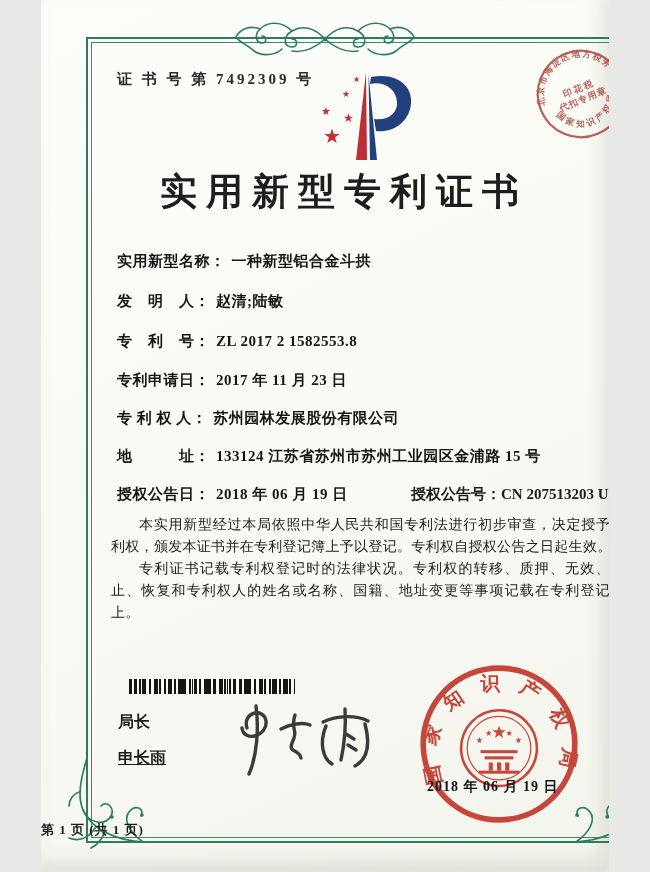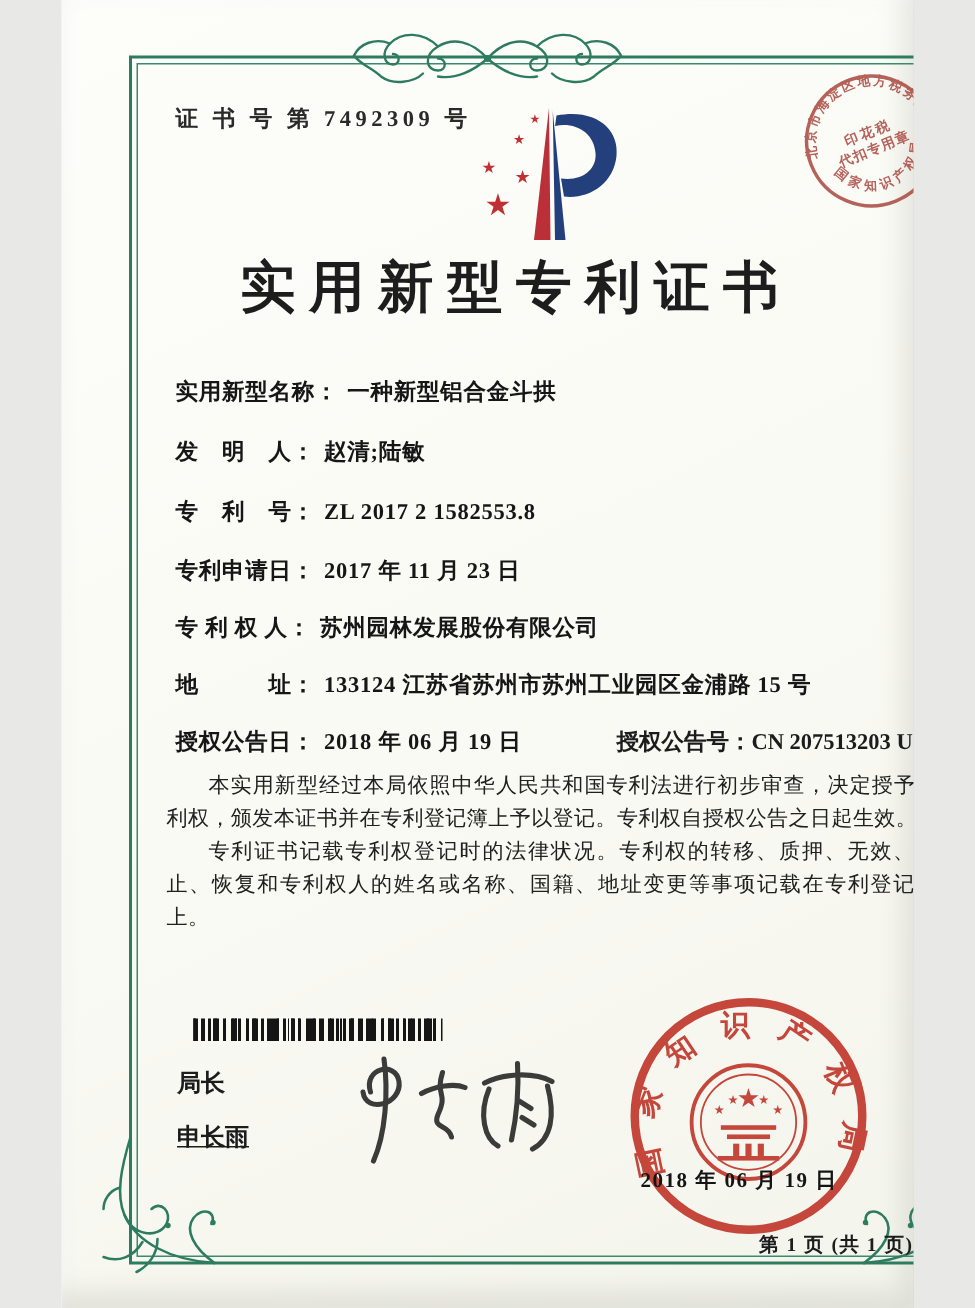--- a/index.html
+++ b/index.html
@@ -56,21 +56,21 @@
     background-image:
       repeating-linear-gradient(90deg,#151515 0 2px,transparent 2px 5px),
       repeating-linear-gradient(90deg,#151515 0 1px,transparent 1px 7px),
       repeating-linear-gradient(90deg,#151515 0 3px,transparent 3px 13px);
   }
   .director-title { position:absolute; left:77px; top:712px; font-size:16px; font-weight:700; }
   .director-name  { position:absolute; left:77px; top:748px; font-size:16px; font-weight:700;text-decoration:underline; }
   .signature { position:absolute; left:178px; top:698px; }
   .seal { position:absolute; left:376px; top:662px; width:164px; height:164px; opacity:.93; }
   .seal-date { position:absolute; left:386px; top:778px; font-size:14px; font-weight:700; letter-spacing:1px; color:#141414; white-space:nowrap; }
-  .footer { position:absolute; left:0; top:821px; width:100%; text-align:right; font-size:13px; font-weight:700; letter-spacing:1px; }
+  .footer { position:absolute; left:0; top:821px; width:100%; text-align:left; font-size:13px; font-weight:700; letter-spacing:1px; }
   .green-stroke { stroke:#2e7c5f; fill:none; stroke-linecap:round; }
 </style>
 </head>
 <body>
 
 <div class="page">
 
   <div class="frame">
     <div class="frame-inner"></div>
   </div>

